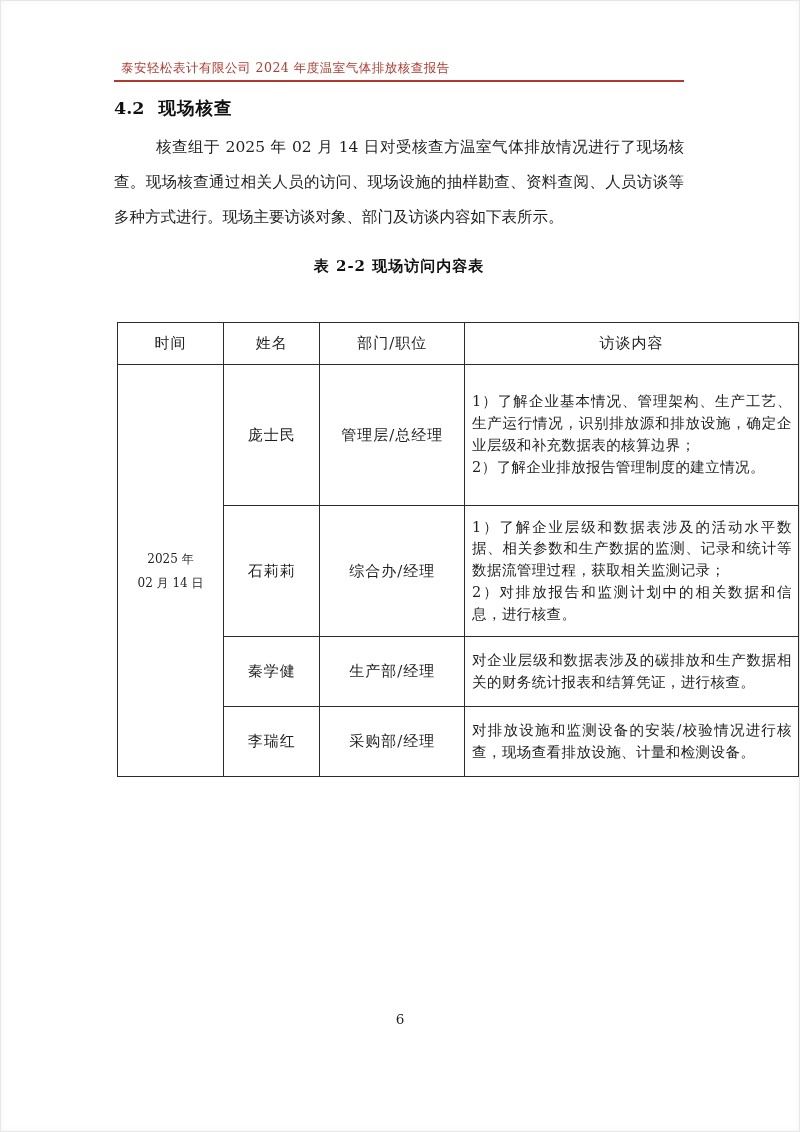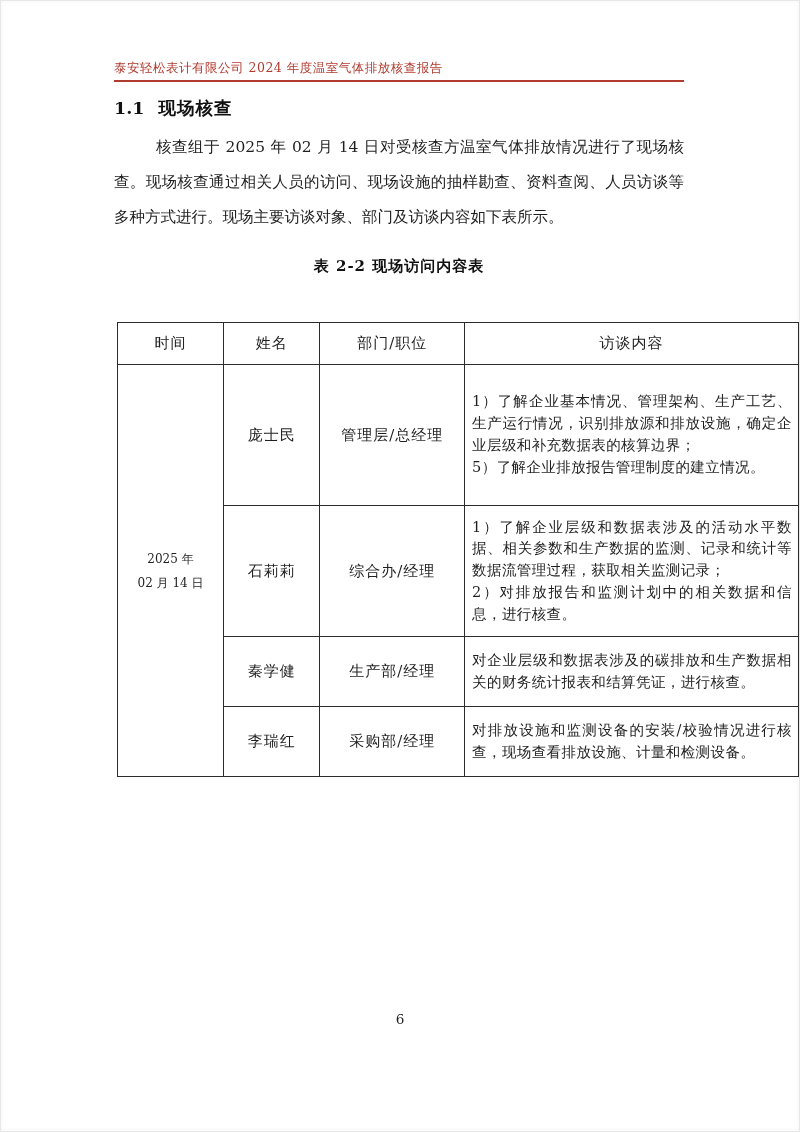--- a/index.html
+++ b/index.html
@@ -27,20 +27,21 @@
   .doc-header {
     border-bottom: 2px solid #B03A2E;
     padding-bottom: 3px;
     width: 100%;
   }
   .doc-header .doc-header-text {
     font-size: 12.5px;
     letter-spacing: 0.5px;
     color: #B03A2E;
     white-space: nowrap;
+    margin-left: 7px;
   }
   .section-heading {
     margin: 14px 0 0 0;
     font-size: 17.5px;
     font-weight: bold;
     color: #111111;
     letter-spacing: 1px;
   }
   .section-heading .sec-num { margin-right: 14px; letter-spacing: 0; }
   .body-para {
@@ -116,21 +117,21 @@
 <body>
 
 <div class="page">
   <div class="content">
 
     <div class="doc-header">
       <span class="doc-header-text">泰安轻松表计有限公司  2024 年度温室气体排放核查报告</span>
     </div>
 
     <h2 class="section-heading">
-      <span class="sec-num">1.1</span><span class="sec-title">现场核查</span>
+      <span class="sec-num">4.2</span><span class="sec-title">现场核查</span>
     </h2>
 
     <p class="body-para">核查组于 2025 年 02 月 14 日对受核查方温室气体排放情况进行了现场核查。现场核查通过相关人员的访问、现场设施的抽样勘查、资料查阅、人员访谈等多种方式进行。现场主要访谈对象、部门及访谈内容如下表所示。</p>
 
     <div class="table-caption">表 2-2  现场访问内容表</div>
 
     <table class="interview">
       <colgroup>
         <col class="col-time">
           <col class="col-name">
@@ -143,21 +144,21 @@
         <th>姓名</th>
         <th>部门/职位</th>
         <th>访谈内容</th>
       </tr>
       <tr class="row-tall">
         <td class="cell-time" rowspan="4">2025 年
 02 月 14 日</td>
         <td class="cell-name">庞士民</td>
         <td class="cell-dept">管理层/总经理</td>
         <td class="cell-content">1）了解企业基本情况、管理架构、生产工艺、生产运行情况，识别排放源和排放设施，确定企业层级和补充数据表的核算边界；
-5）了解企业排放报告管理制度的建立情况。</td>
+2）了解企业排放报告管理制度的建立情况。</td>
       </tr>
       <tr class="row-mid">
         <td class="cell-name">石莉莉</td>
         <td class="cell-dept">综合办/经理</td>
         <td class="cell-content">1）了解企业层级和数据表涉及的活动水平数据、相关参数和生产数据的监测、记录和统计等数据流管理过程，获取相关监测记录；
 2）对排放报告和监测计划中的相关数据和信息，进行核查。</td>
       </tr>
       <tr class="row-short">
         <td class="cell-name">秦学健</td>
         <td class="cell-dept">生产部/经理</td>

